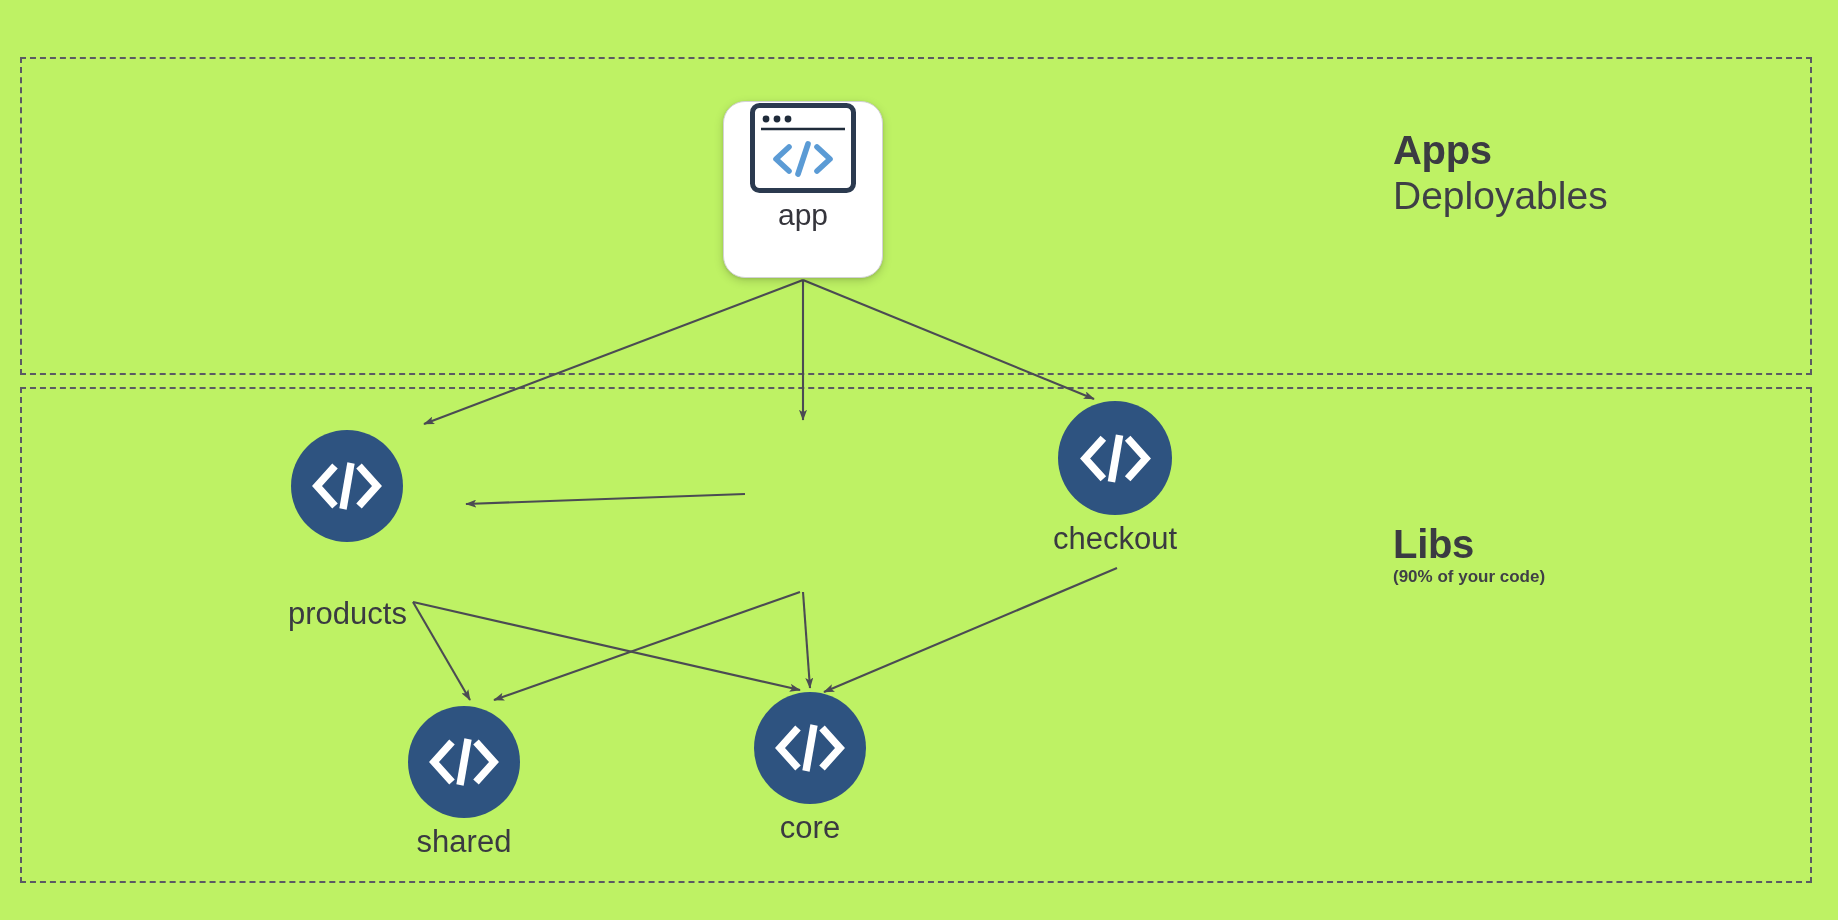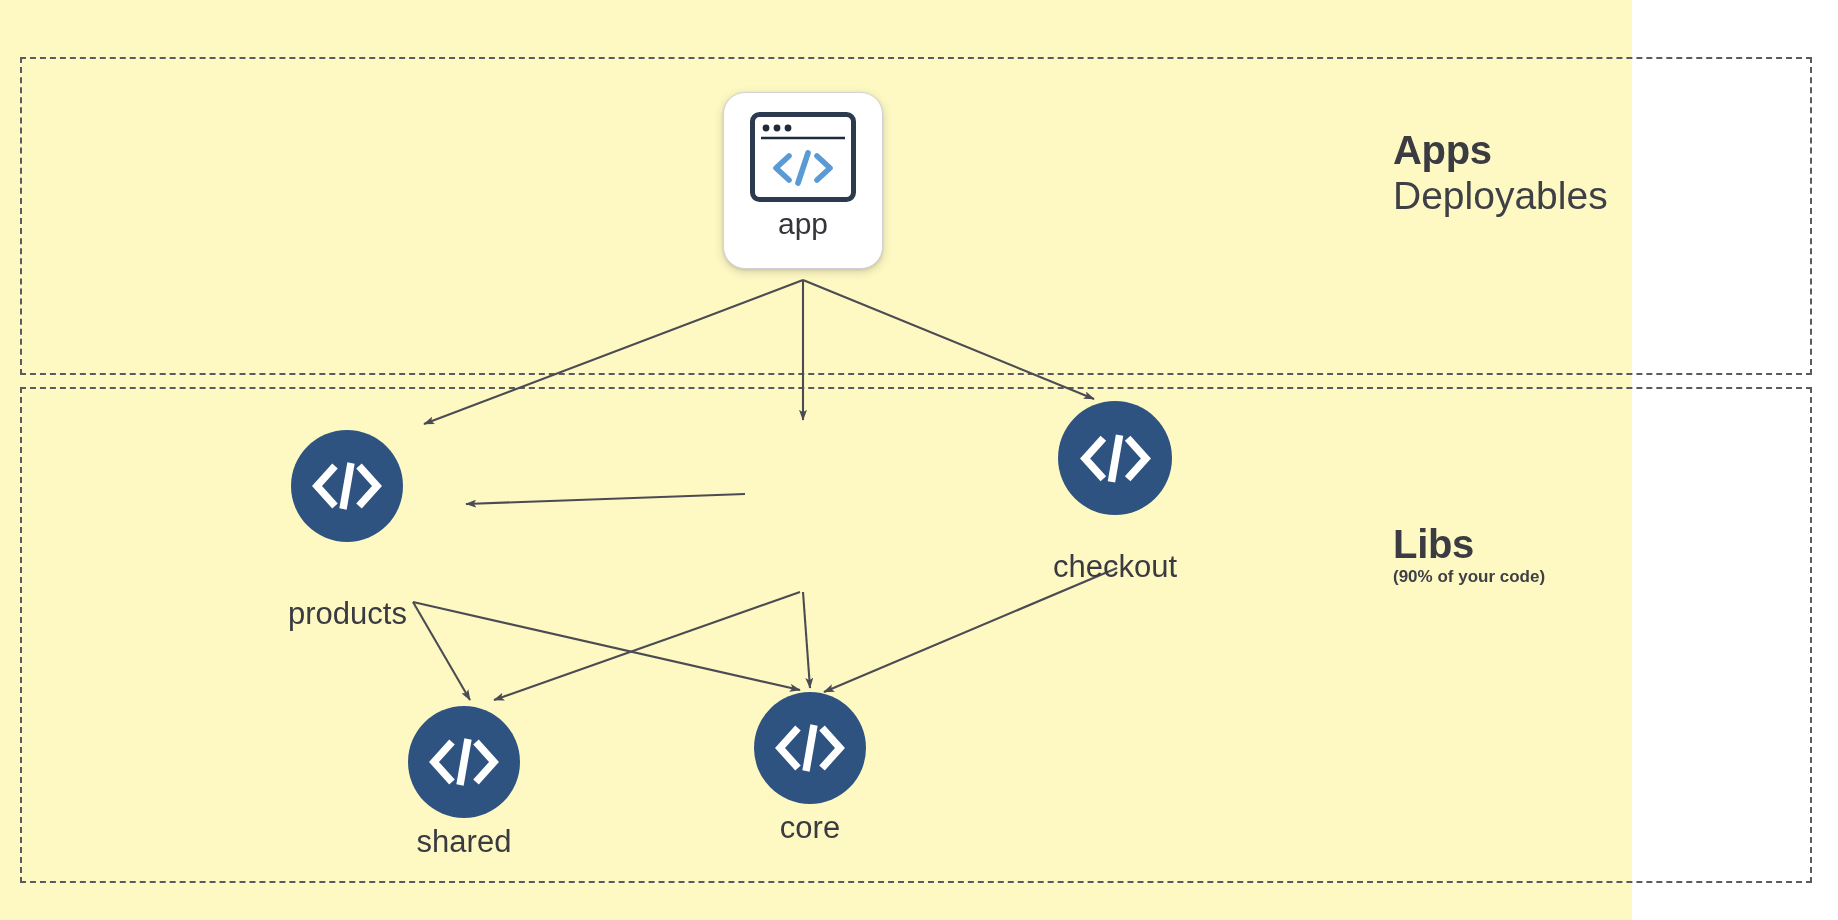--- a/index.html
+++ b/index.html
@@ -9,23 +9,23 @@
     background: #ffffff;
   }
   body {
     font-family: "Liberation Sans", "DejaVu Sans", sans-serif;
     width: 1838px;
     height: 920px;
     overflow: hidden;
   }
   #stage {
     position: relative;
-    width: 1632px;
+    width: 1838px;
     height: 920px;
-    background: #fef9c3;
+    background: #bef264;
   }
 
   
   .region {
     position: absolute;
     border: 2px dashed #5a5a63;
     box-sizing: border-box;
     background: transparent;
   }
   #region-apps {
@@ -80,33 +80,32 @@
     top: 0;
     width: 1838px;
     height: 920px;
     pointer-events: none;
   }
 
   
   #node-app {
     position: absolute;
     left: 723px;
-    top: 92px;
+    top: 101px;
     width: 160px;
     height: 177px;
     background: #ffffff;
     border: 1px solid #d2d2d6;
     border-radius: 22px;
     box-shadow: 0 3px 10px rgba(0,0,0,0.17), 0 1px 3px rgba(0,0,0,0.10);
     box-sizing: border-box;
     display: flex;
     flex-direction: column;
     align-items: center;
     justify-content: flex-start;
-    padding-top: 18px;
   }
   #node-app .browser-icon {
     width: 108px;
     height: 92px;
   }
   #node-app .app-label {
     margin-top: 6px;
     font-size: 30px;
     color: #35353c;
     line-height: 1;
@@ -134,21 +133,21 @@
     font-size: 31px;
     color: #3a3a41;
     line-height: 1.05;
     white-space: nowrap;
   }
 
   #node-products { left: 288px; top: 430px; gap: 48px; }
   #node-products .lib-circle { width: 112px; height: 112px; }
   #node-orders   { left: 746px; top: 426px; }
   #node-orders   .lib-circle { width: 114px; height: 114px; }
-  #node-checkout { left: 1053px; top: 401px; gap: 28px; }
+  #node-checkout { left: 1053px; top: 401px; }
   #node-checkout .lib-circle { width: 114px; height: 114px; }
   #node-shared   { left: 408px; top: 706px; }
   #node-shared   .lib-circle { width: 112px; height: 112px; }
   #node-core     { left: 754px; top: 692px; }
   #node-core     .lib-circle { width: 112px; height: 112px; }
 </style>
 </head>
 <body>
 
 <div id="stage">

